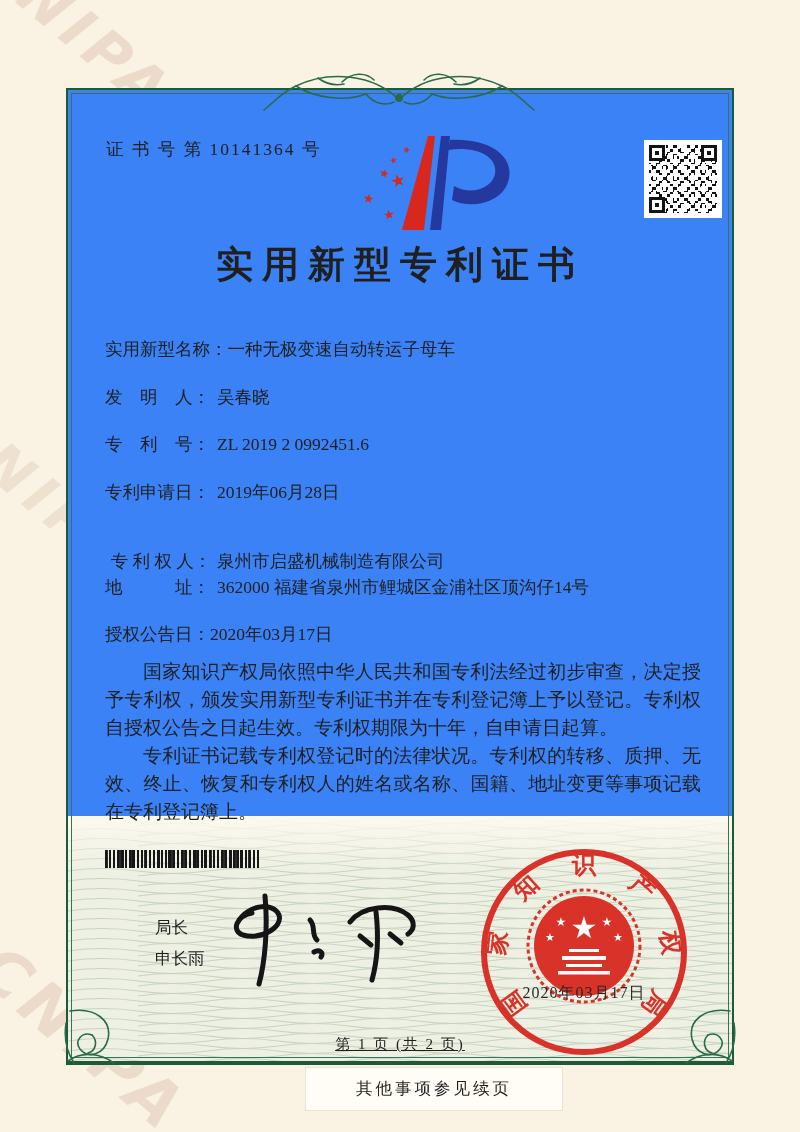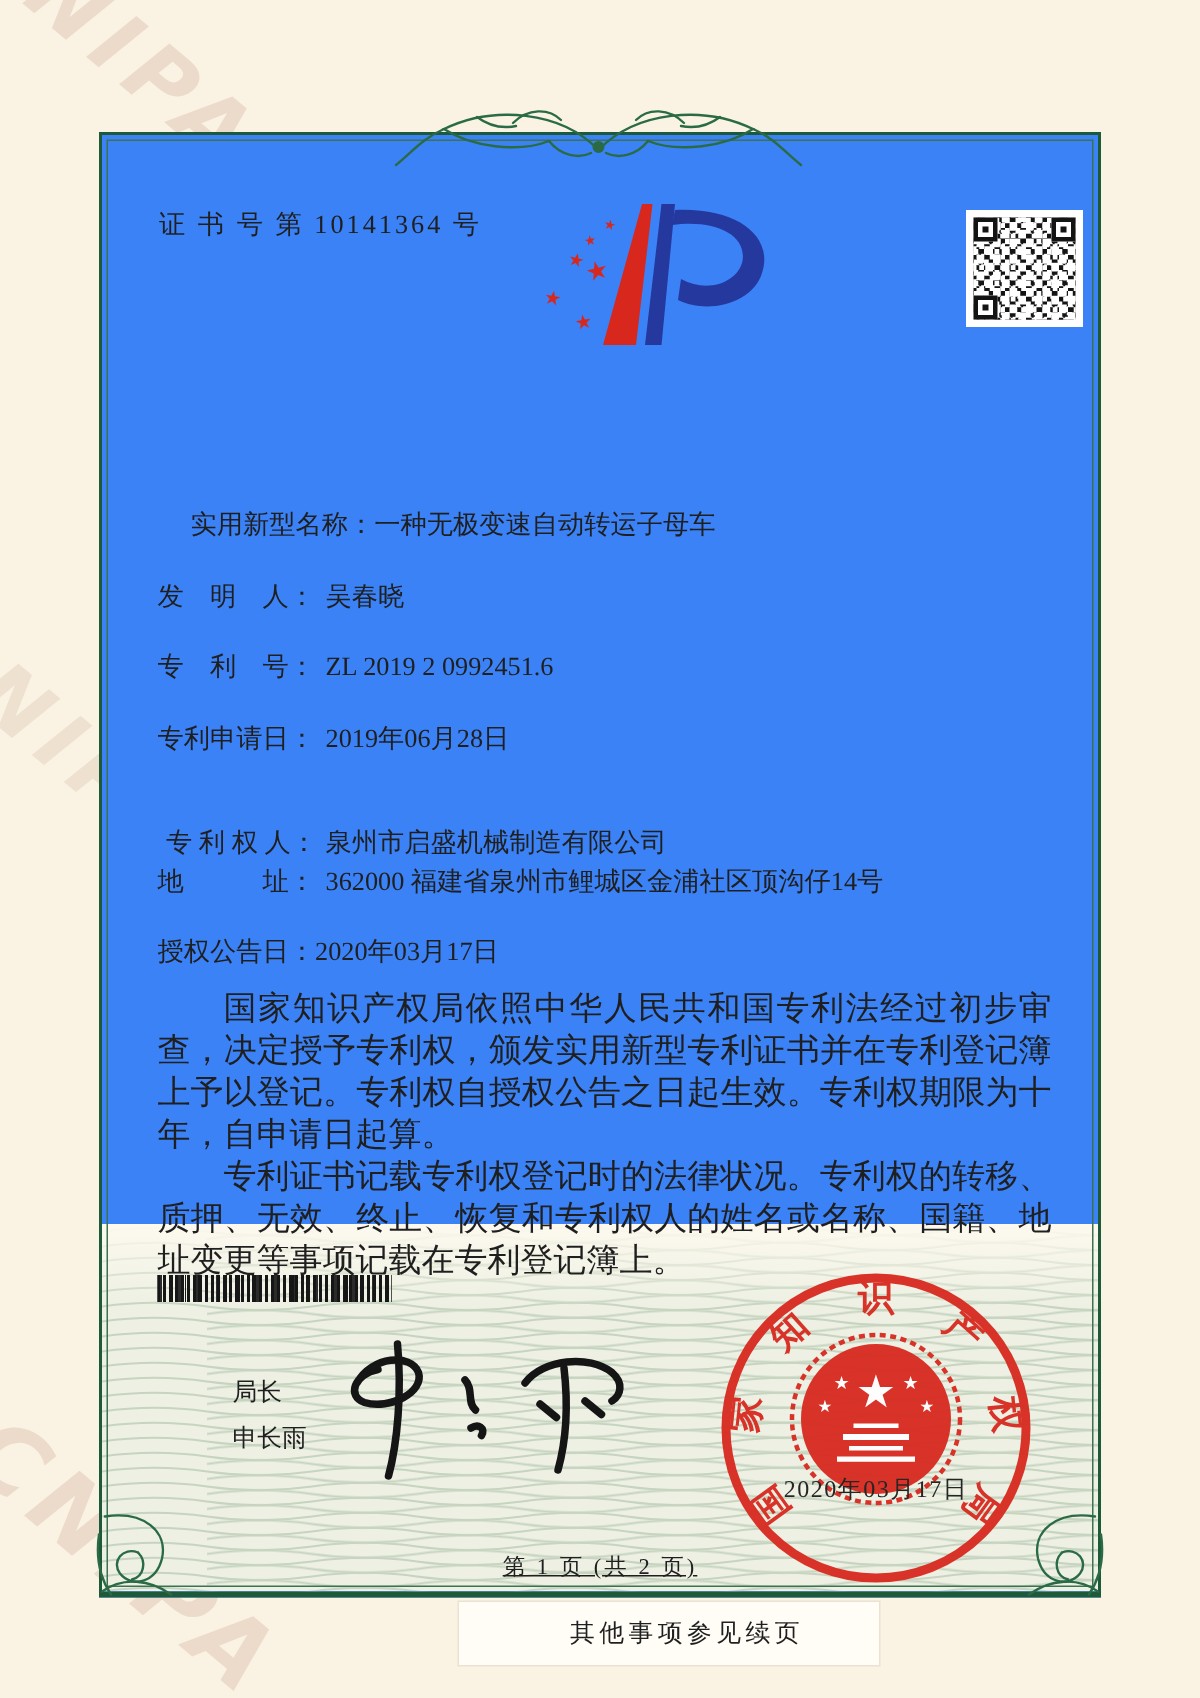--- a/index.html
+++ b/index.html
@@ -36,38 +36,38 @@
       background:repeating-conic-gradient(#141414 0% 25%,#fff 0% 50%) 0 0/7px 7px,
                  repeating-conic-gradient(#141414 0% 25%,#fff 0% 50%) 2px 3px/11px 11px;
       background-blend-mode:lighten;}
   .finder{position:absolute;width:16px;height:16px;border:3px solid #141414;background:#fff;box-sizing:border-box;}
   .finder::after{content:"";position:absolute;left:3px;top:3px;width:4px;height:4px;background:#141414;}
   .f-tl{left:0;top:0;} .f-tr{right:0;top:0;} .f-bl{left:0;bottom:0;}
   .title{position:absolute;left:0;top:150px;width:100%;text-align:center;font-size:37px;
          font-weight:bold;letter-spacing:9px;z-index:2;}
   .field{position:absolute;left:37px;font-size:17.5px;z-index:2;white-space:nowrap;}
   .field .lab{display:inline-block;min-width:112px;}
-  .f0{top:247px;margin-left:22px;} .f1{top:295px;} .f2{top:342px;} .f3{top:390px;} .f4{top:459px;text-align:center;} .f5{top:485px;}
+  .f0{top:247px;} .f1{top:295px;} .f2{top:342px;} .f3{top:390px;} .f4{top:459px;text-align:center;} .f5{top:485px;}
   .grant-row{position:absolute;left:37px;top:532px;width:600px;font-size:17.5px;z-index:2;white-space:nowrap;}
   .grant-b{position:absolute;left:338px;top:0;}
   .paras{position:absolute;left:37px;top:568px;width:596px;z-index:2;}
-  .paras p{margin:0;font-size:22px;line-height:28px;text-align:justify;text-indent:2em;}
+  .paras p{margin:0;font-size:19px;line-height:28px;text-align:justify;text-indent:2em;}
   .barcode{position:absolute;left:37px;top:760px;width:156px;height:18px;z-index:2;
       background-image:
         repeating-linear-gradient(90deg,#161616 0 2px,transparent 2px 4px),
         repeating-linear-gradient(90deg,#161616 0 1px,transparent 1px 9px),
         repeating-linear-gradient(90deg,#2b2b2b 0 3px,transparent 3px 13px);}
   .signer{position:absolute;left:47px;top:822px;font-size:16.5px;line-height:31px;z-index:2;margin-left:40px;}
   .signature{position:absolute;left:150px;top:800px;width:220px;height:100px;z-index:2;}
   .seal{position:absolute;left:410px;top:756px;width:212px;height:212px;z-index:4;opacity:0.94;}
   .page-num{position:absolute;left:0;top:945px;width:100%;text-align:center;font-size:15px;
             letter-spacing:2px;z-index:3;text-decoration:underline;}
   .cont-box{position:absolute;left:306px;top:1068px;width:256px;height:42px;background:#fffdf6;
             display:flex;align-items:center;justify-content:center;font-size:16.5px;
-            letter-spacing:3px;box-shadow:0 0 0 1px rgba(220,210,190,0.5);padding-left:24px;}
+            letter-spacing:3px;box-shadow:0 0 0 1px rgba(220,210,190,0.5);}
   .green{stroke:#2a6b46;fill:none;stroke-width:1.6;stroke-linecap:round;}
 </style>
 </head>
 <body>
 
 <div class="page">
 
   <div class="wm wm1">CNIPA</div>
   <div class="wm wm2">CNIPA</div>
   <div class="wm wm3">CNIPA</div>
@@ -142,20 +142,21 @@
     </svg>
 
     <div class="qr">
       <div class="qr-pat">
         <div class="finder f-tl"></div>
         <div class="finder f-tr"></div>
         <div class="finder f-bl"></div>
       </div>
     </div>
 
+    <div class="title">实用新型专利证书</div>
 
     <div class="field f0">
       <span class="lab">实用新型名称：</span><span>一种无极变速自动转运子母车</span>
     </div>
     <div class="field f1">
       <span class="lab">发　明　人：</span><span>吴春晓</span>
     </div>
     <div class="field f2">
       <span class="lab">专　利　号：</span><span>ZL 2019 2 0992451.6</span>
     </div>

